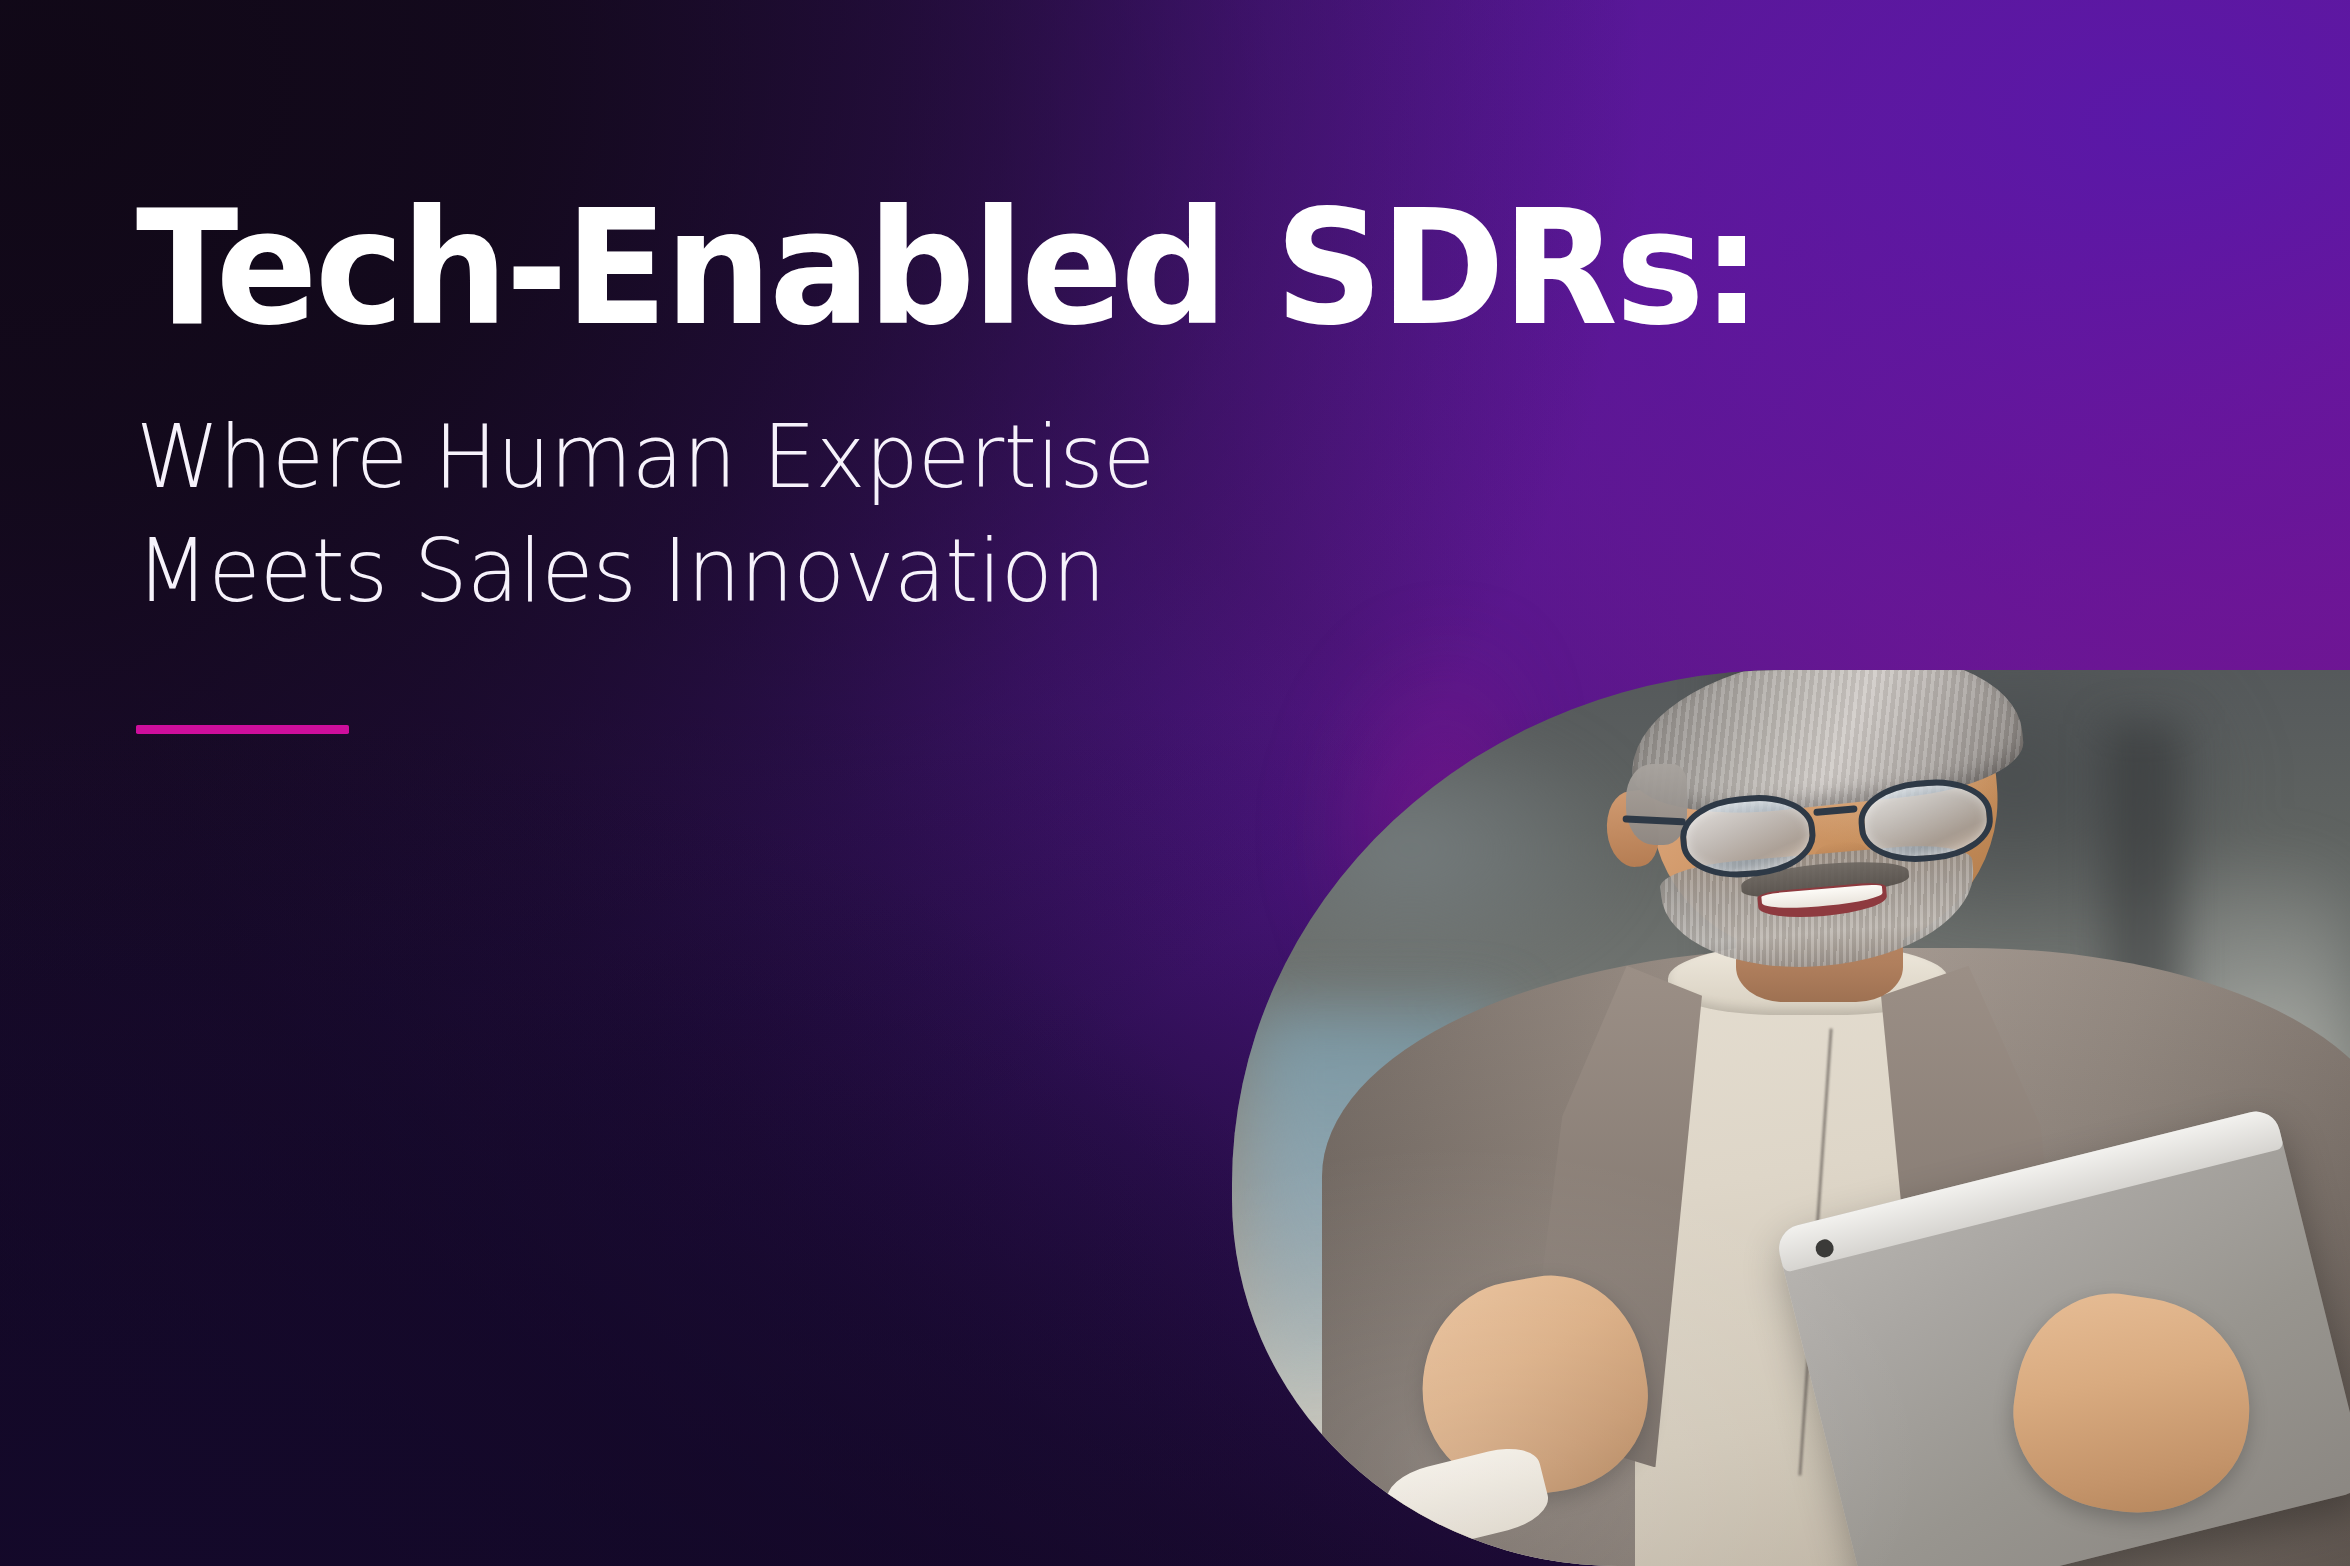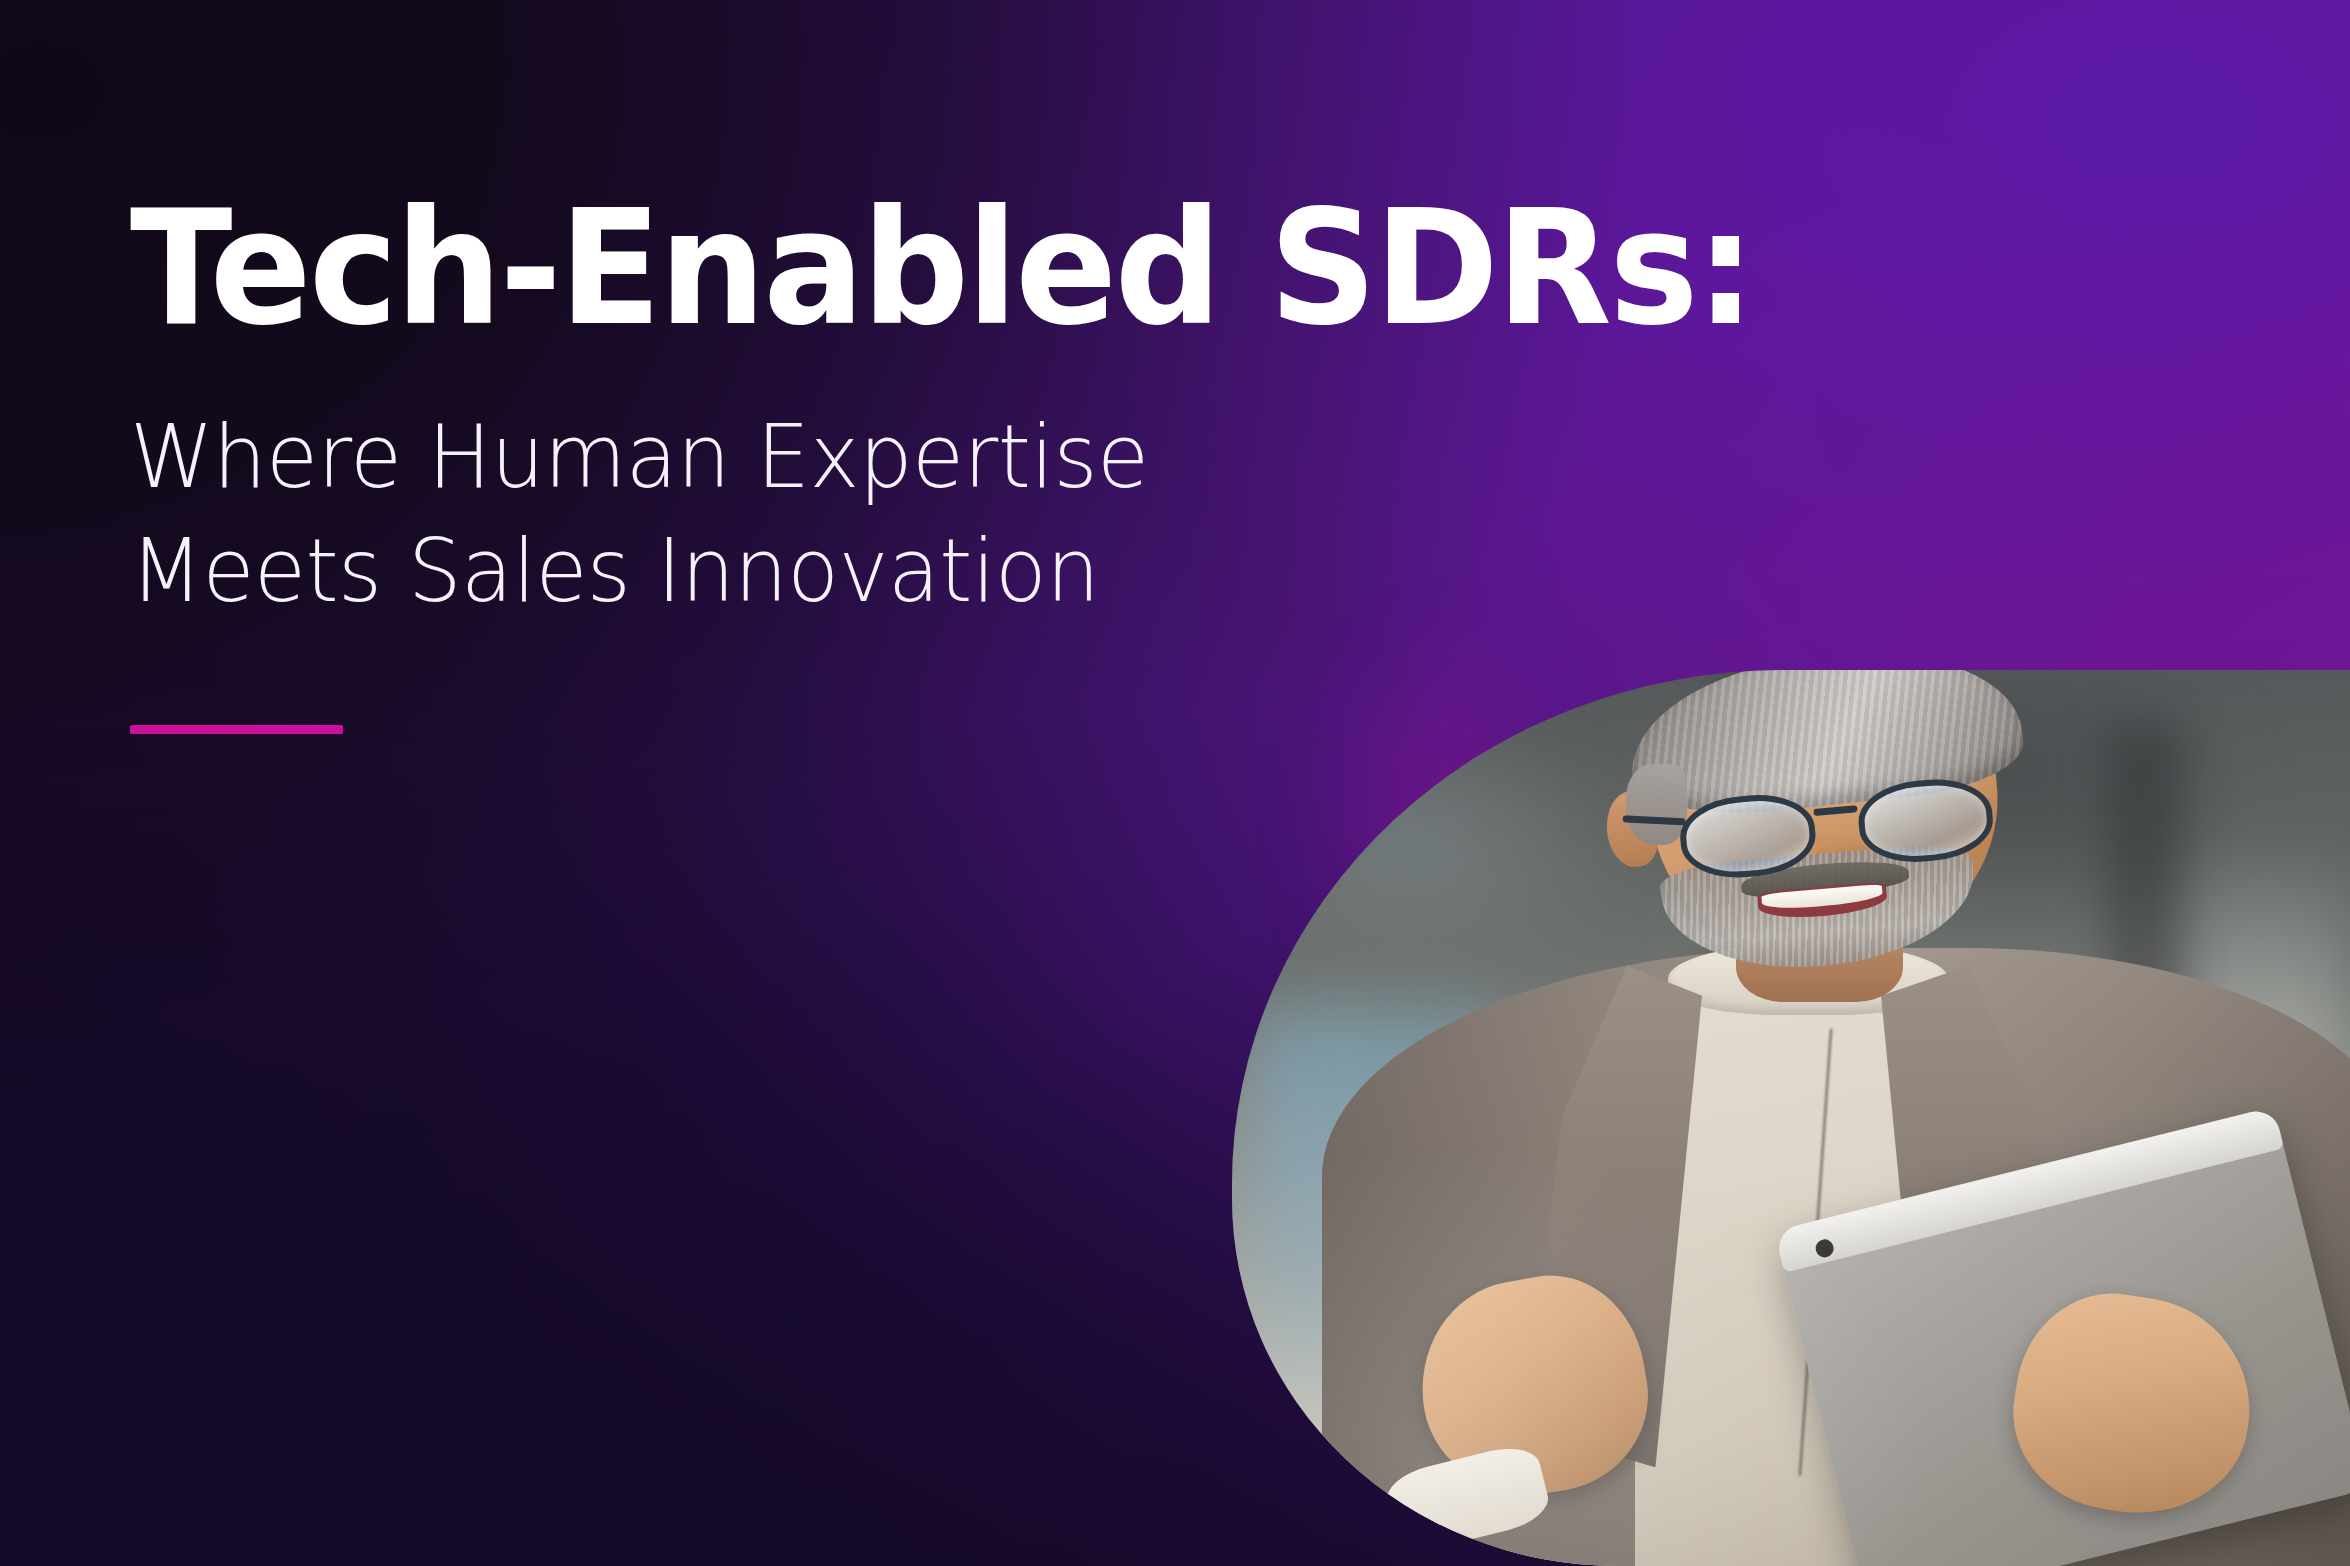--- a/index.html
+++ b/index.html
@@ -73,21 +73,21 @@
     background:
       radial-gradient(70% 70% at 6% 100%,
         rgba(20,9,44,0.85) 0%,
         rgba(20,9,44,0.45) 45%,
         rgba(20,9,44,0.0) 78%);
   }
 
   
   .copy {
     position: absolute;
-    left: 130px;
+    left: 136px;
     top: 189px;
     width: 1286px;
     z-index: 40;
   }
   .headline {
     margin: 0;
     color: #ffffff;
     font-family: "DejaVu Sans", "Liberation Sans", sans-serif;
     font-weight: 700;
     font-size: 158px;

